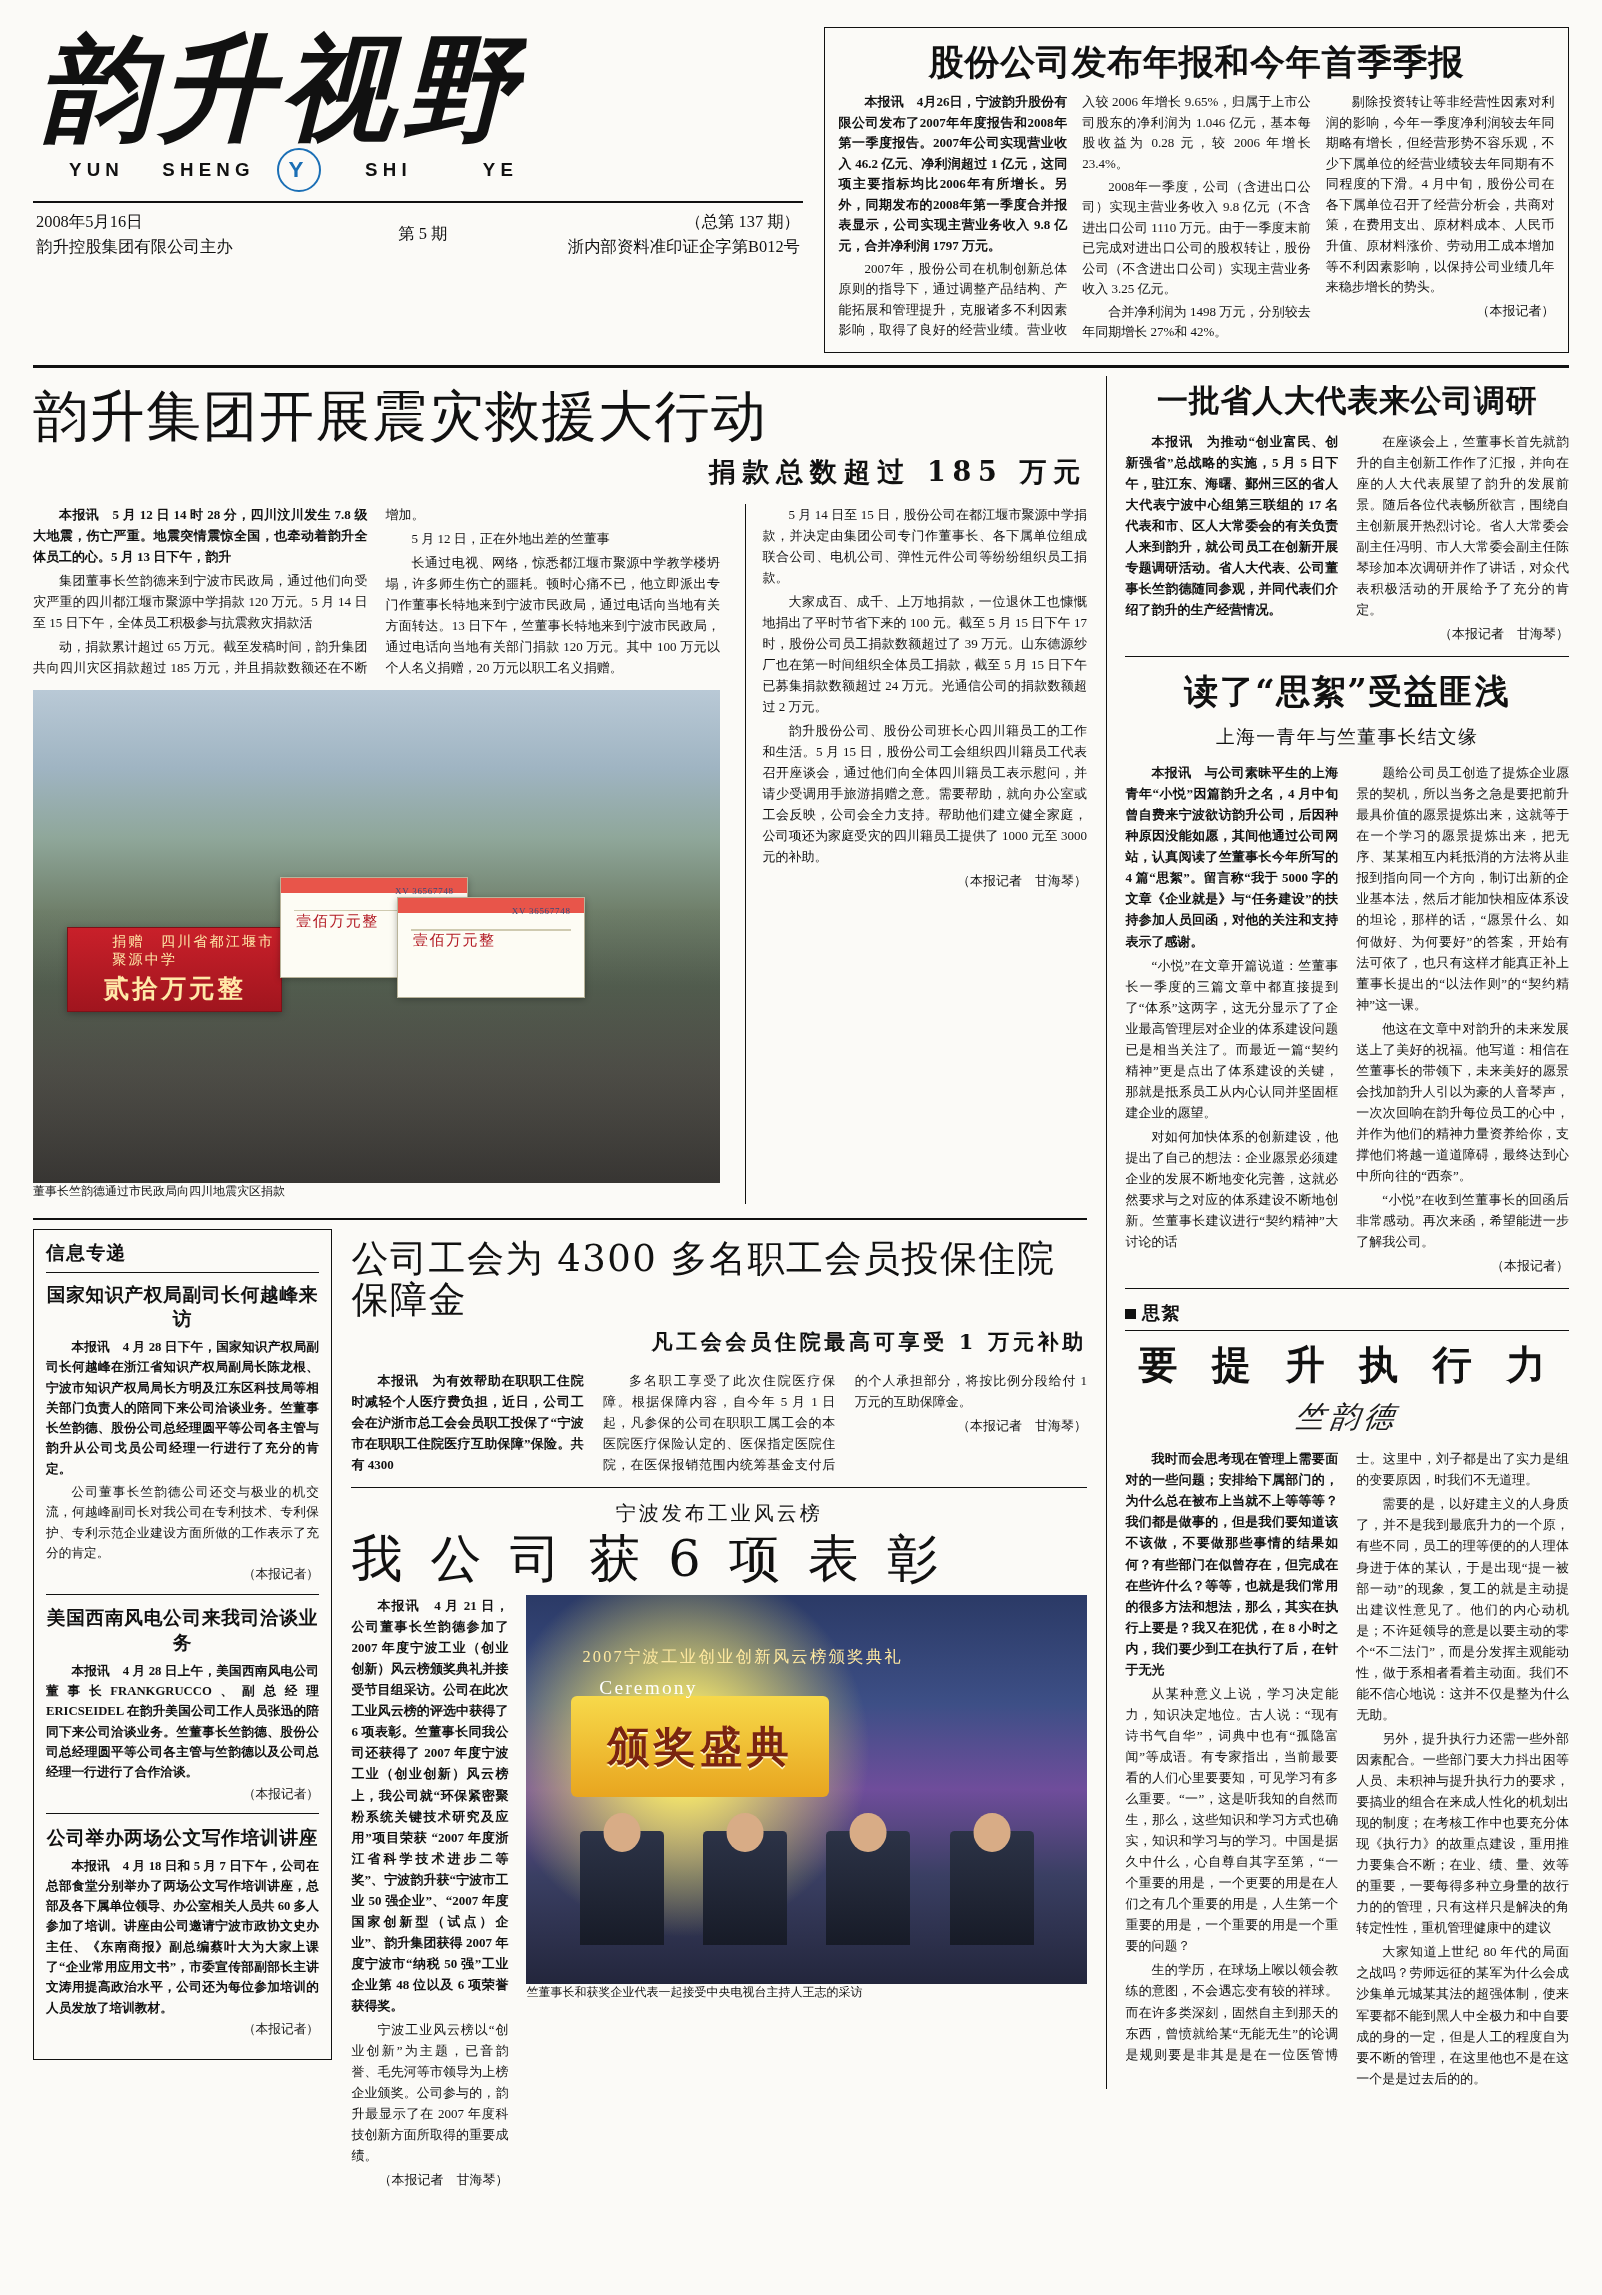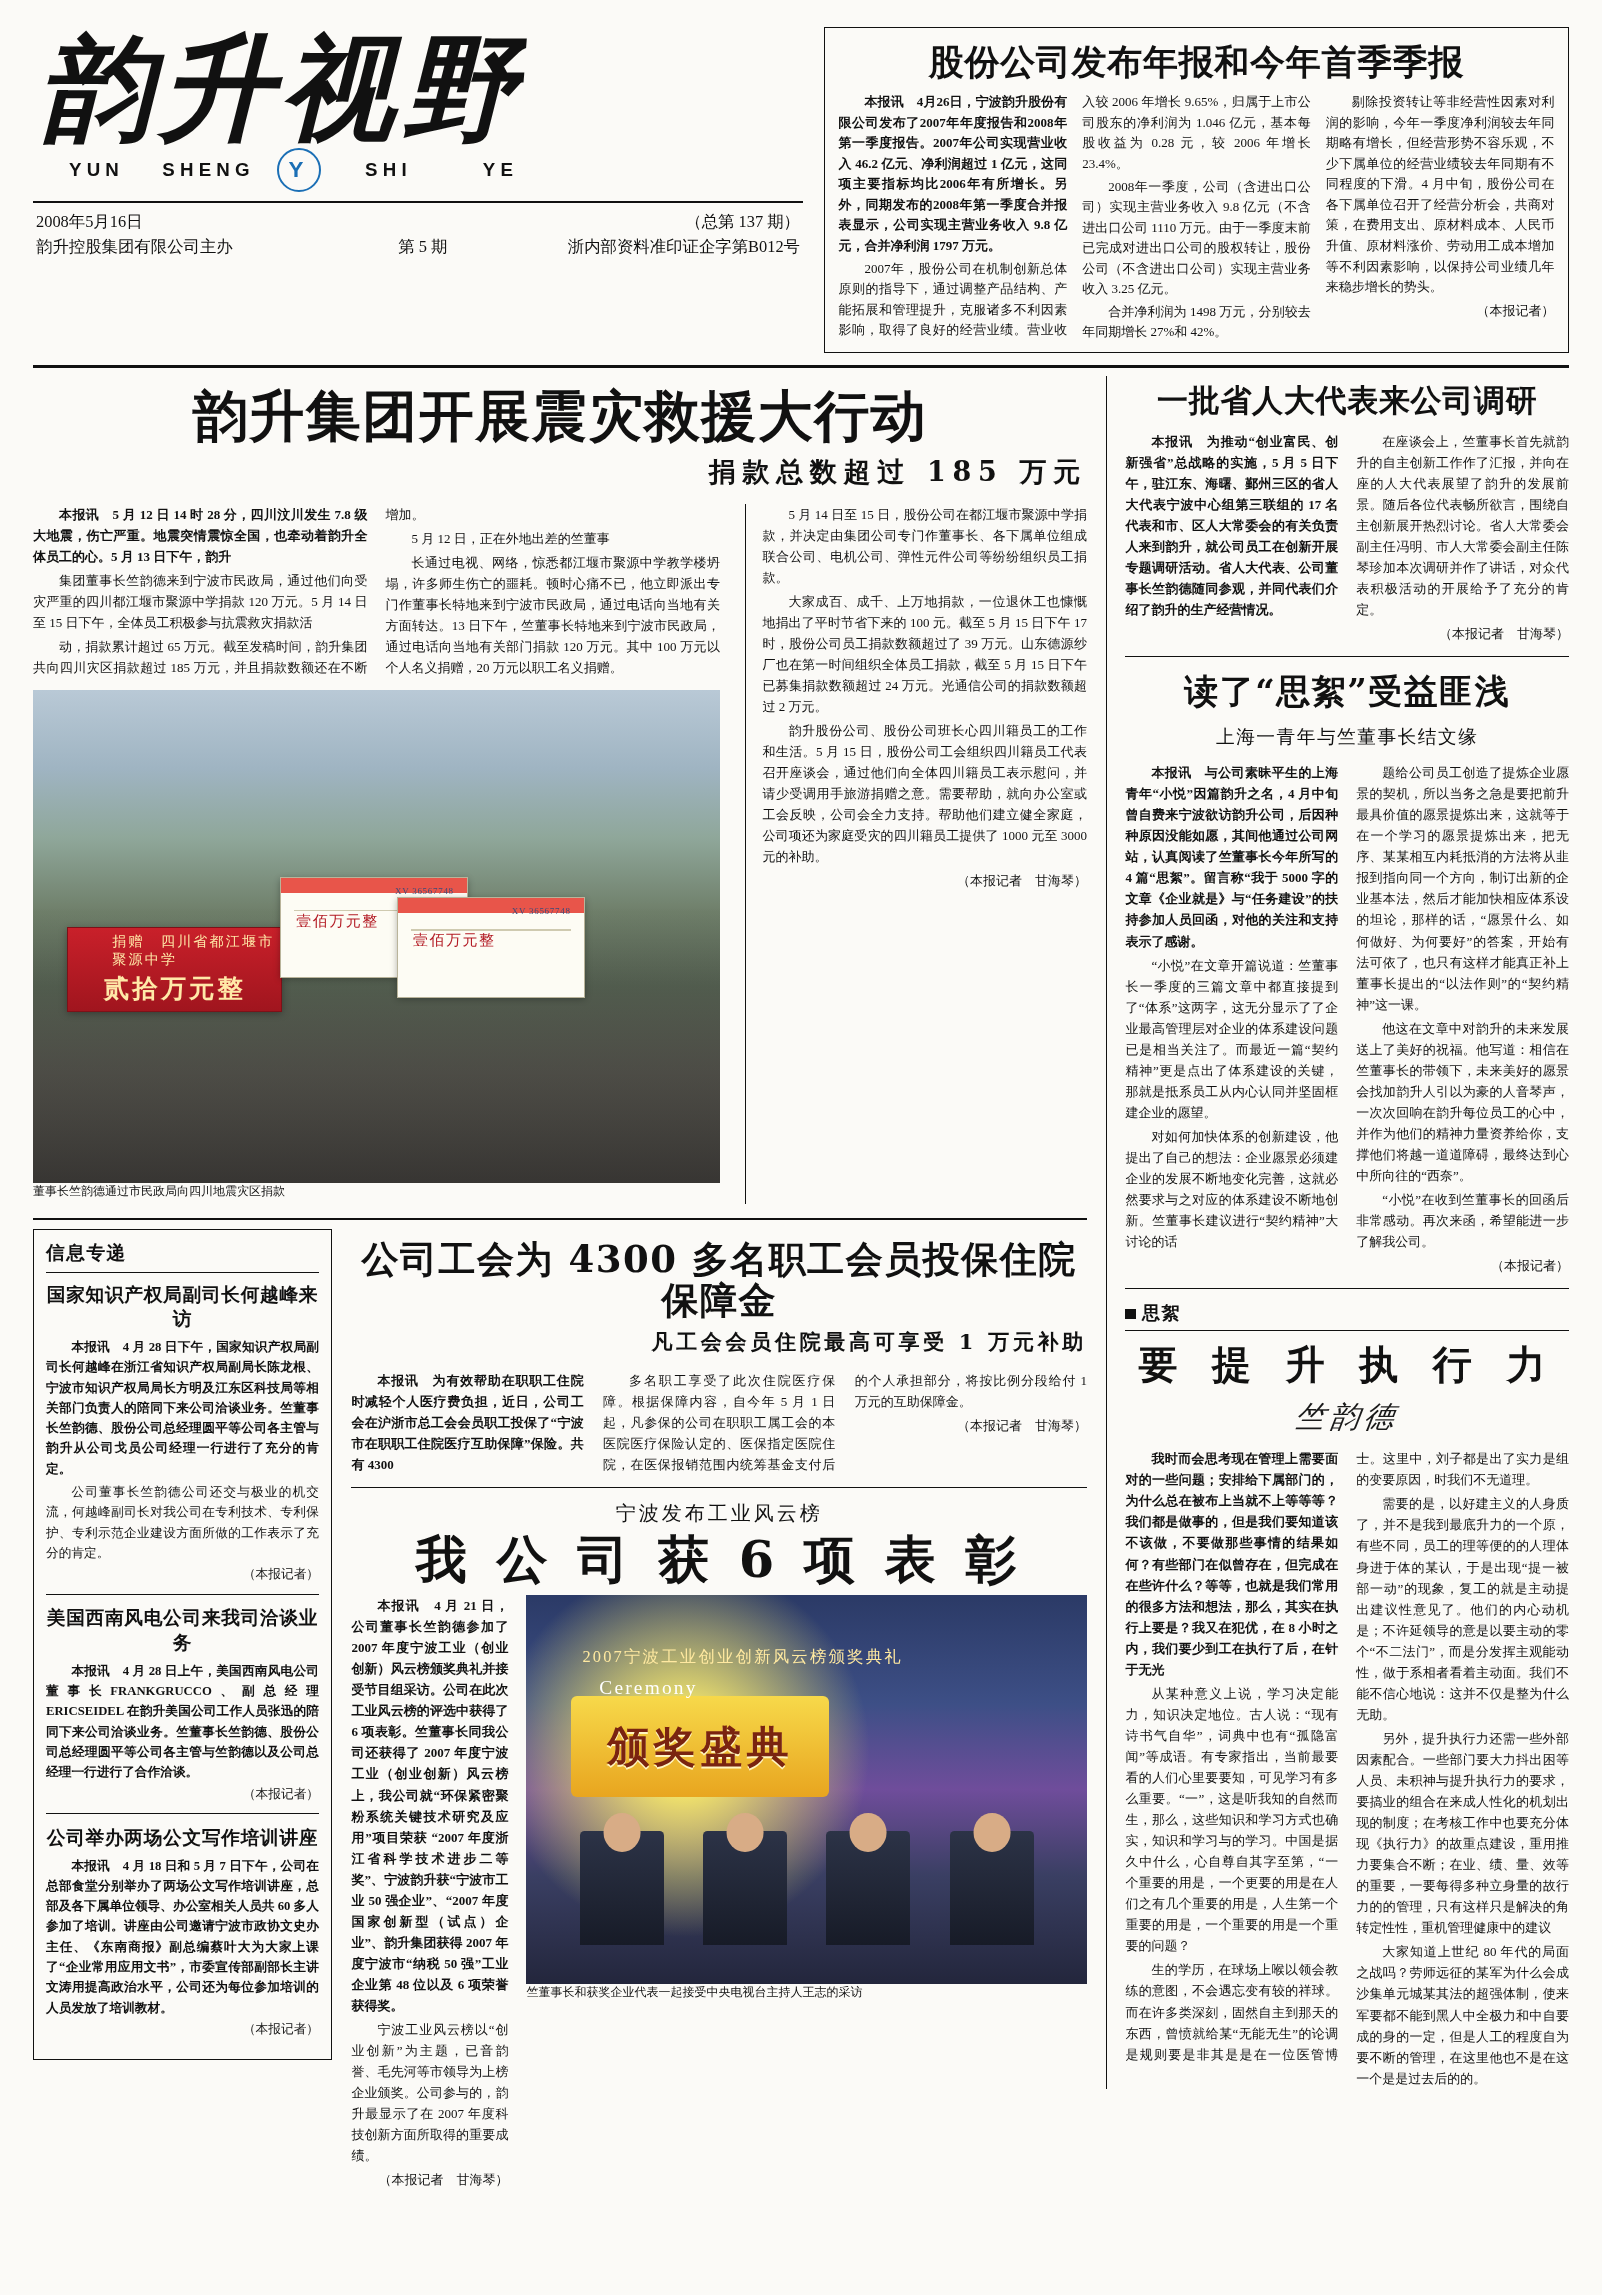--- a/index.html
+++ b/index.html
@@ -39,21 +39,21 @@
   .pinyin-row .p-seg{width:112px;text-align:center;}
   .logo-mark{
     width:40px;height:40px;border-radius:50%;
     border:2.2px solid #1b6fb5;color:#1b6fb5;
     display:flex;align-items:center;justify-content:center;
     font-family:"Liberation Sans",sans-serif;font-size:22.4px;font-weight:700;
     margin:0 12px;flex:0 0 auto;
   }
   .masthead-rule{border-top:2.2px solid #111;margin:9px 0 0 0;}
   .masthead-meta{
-    display:flex;justify-content:space-between;align-items:flex-end;
+    display:flex;justify-content:space-between;align-items:center;
     padding:6px 3px 0 3px;
     font-size:16.4px;line-height:1.55;
   }
   .meta-col{white-space:nowrap;}
   .meta-col.center{padding-left:45px;}
   .meta-col.right{text-align:right;}
 
   
   .top-box{
     flex:1 1 auto;
@@ -80,22 +80,22 @@
 
   
   .main{
     display:flex;gap:19.4px;margin-top:7.5px;align-items:flex-start;
   }
   .col-left{width:1054px;flex:0 0 1054px;}
   .col-right{flex:1 1 auto;border-left:1.5px solid #111;padding-left:18px;}
 
   
   .hl-huge{
-    font-family:"DejaVu Serif",serif;font-weight:700;
-    font-size:55px;letter-spacing:1.5px;text-align:center;
+    font-family:"DejaVu Serif",serif;font-weight:400;
+    font-size:55px;letter-spacing:1.5px;
     margin:10.5px 0 7.5px 0;line-height:1.1;
   }
   .hl-sub{
     font-family:"DejaVu Serif",serif;font-weight:700;
     font-size:27px;letter-spacing:6.7px;text-align:right;margin:4.5px 0 13.5px 0;
   }
   .hl-right{
     font-family:"DejaVu Serif",serif;font-weight:700;
     font-size:31px;letter-spacing:0.7px;text-align:center;margin:6px 0 12px 0;
     line-height:1.2;

